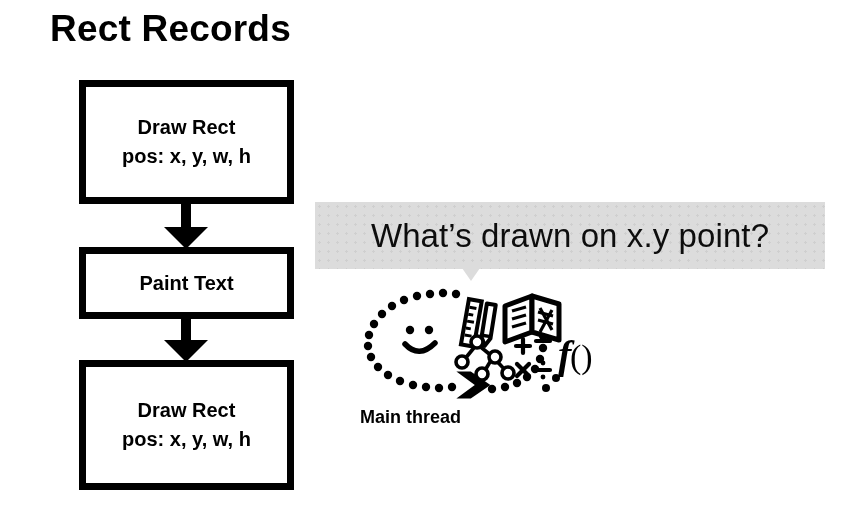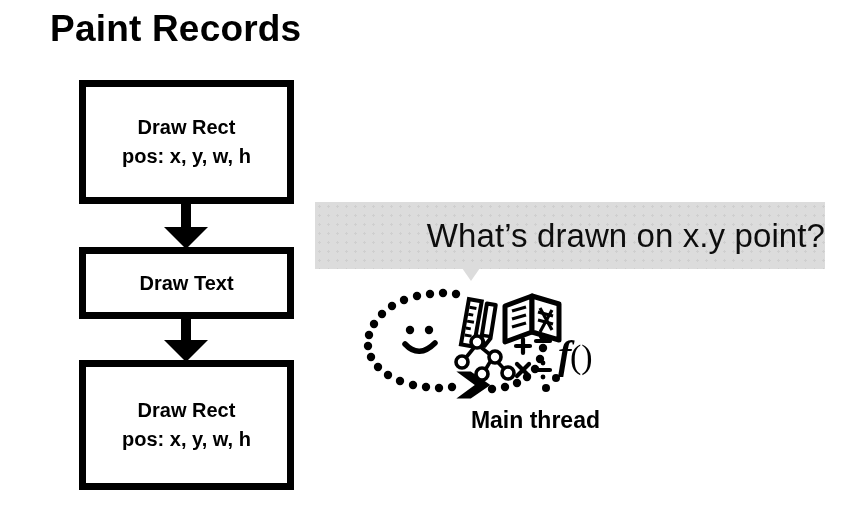--- a/index.html
+++ b/index.html
@@ -83,21 +83,21 @@
     position: absolute;
     left: 315px;
     top: 202px;
     width: 510px;
     height: 67px;
     background-color: #dcdcdc;
     background-image: radial-gradient(#cfcfcf 1px, transparent 1.2px);
     background-size: 9px 9px;
     display: flex;
     align-items: center;
-    justify-content: flex-end;
+    justify-content: center;
   }
   #speech-bubble-text {
     font-size: 33px;
     font-weight: normal;
     color: #0d0d0d;
     white-space: nowrap;
     letter-spacing: 0.1px;
   }
   #speech-bubble-tail {
     position: absolute;
@@ -119,44 +119,44 @@
     height: 118px;
   }
   #thinking-illustration svg { display: block; }
 
   
   #main-thread-label {
     position: absolute;
     left: 360px;
     top: 407px;
     width: 240px;
-    text-align: right;
-    font-size: 23px;
+    text-align: left;
+    font-size: 18px;
     font-weight: bold;
     color: #000000;
     white-space: nowrap;
   }
 </style>
 </head>
 <body>
 
-<div id="page-title">Paint Records</div>
+<div id="page-title">Rect Records</div>
 
 <div class="record-box" id="box-1">
   <div class="record-line">Draw Rect</div>
   <div class="record-line">pos: x, y, w, h</div>
 </div>
 
 <div class="flow-arrow" id="arrow-1">
   <div class="shaft"></div>
   <div class="head"></div>
 </div>
 
 <div class="record-box" id="box-2">
-  <div class="record-line">Draw Text</div>
+  <div class="record-line">Paint Text</div>
 </div>
 
 <div class="flow-arrow" id="arrow-2">
   <div class="shaft"></div>
   <div class="head"></div>
 </div>
 
 <div class="record-box" id="box-3">
   <div class="record-line">Draw Rect</div>
   <div class="record-line">pos: x, y, w, h</div>

